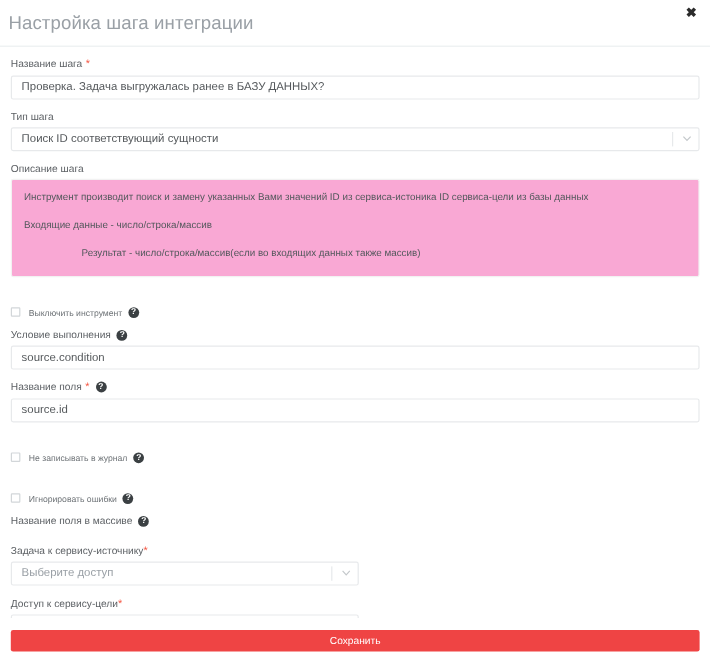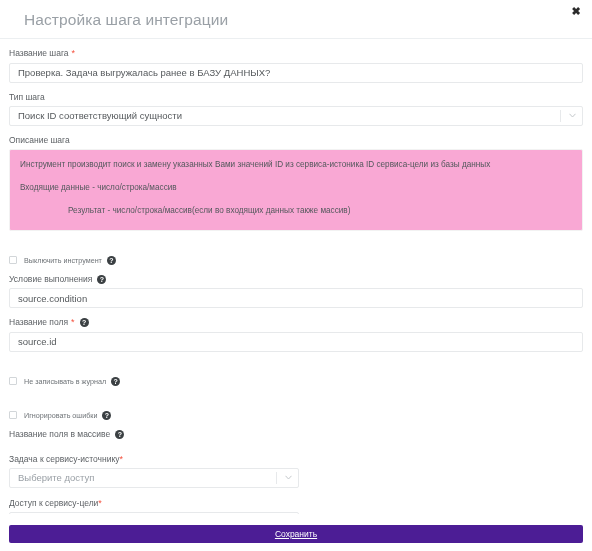--- a/index.html
+++ b/index.html
@@ -25,21 +25,21 @@
   }
   
   .modal-header {
     position: relative;
     height: 38px;
     border-bottom: 1px solid #eceff1;
     flex: 0 0 auto;
   }
   .modal-title {
     position: absolute;
-    left: 24px;
+    left: 7px;
     top: 11px;
     font-size: 15.5px;
     font-weight: 400;
     color: #9aa0a6;
     letter-spacing: 0.1px;
     white-space: nowrap;
   }
   .close-btn {
     position: absolute;
     right: 9px;
@@ -202,29 +202,28 @@
   .modal-footer {
     flex: 0 0 auto;
     padding: 0 9px 8px 9px;
     margin-top: 9px;
   }
   .save-btn {
     width: 100%;
     height: 18px;
     border: none;
     border-radius: 2px;
-    background: #4c1d95;
+    background: #ef4444;
     color: #ffffff;
     font-family: "Liberation Sans", sans-serif;
     font-size: 8.5px;
     line-height: 18px;
     text-align: center;
     cursor: pointer;
     padding: 0;
-    text-decoration: underline;
   }
 </style>
 </head>
 <body>
 
 <div class="modal">
 
   <div class="modal-header">
     <div class="modal-title">Настройка шага интеграции</div>
     <div class="close-btn">✖</div>

